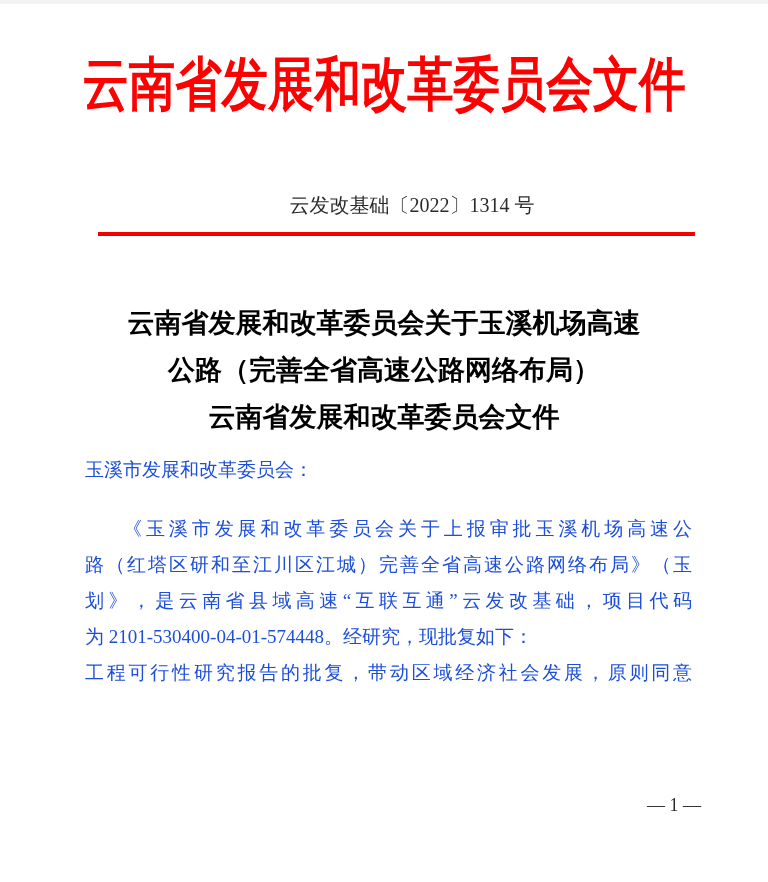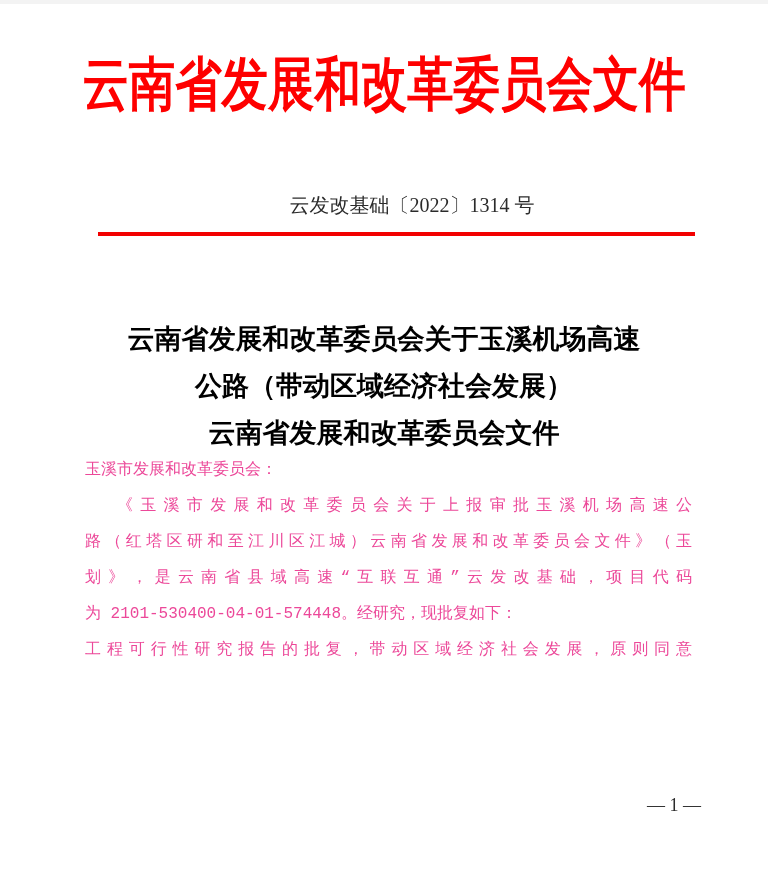--- a/index.html
+++ b/index.html
@@ -45,46 +45,45 @@
   .red-divider {
     position: absolute;
     top: 232px;
     left: 98px;
     width: 597px;
     height: 4px;
     background: var(--divider-red, #f20000);
   }
   .doc-title {
     position: absolute;
-    top: 316px;
+    top: 300px;
     left: 0;
     width: 768px;
     text-align: center;
     font-size: 27px;
     font-weight: bold;
     line-height: 47px;
     color: #000000;
   }
   .body-text {
     position: absolute;
     top: 452px;
     left: 85px;
     width: 607px;
-    font-size: 16px;
+    font-size: 19px;
     line-height: 36px;
-    color: #ec4899;
-    font-family: Liberation Mono, monospace;
+    color: #1d4ed8;
   }
   .line { white-space: nowrap; }
   .line.fill {
     white-space: normal;
     text-align: justify;
     text-align-last: justify;
   }
-  .line.indent { text-indent: 2em; }
+  .line.indent { text-indent: 2em; margin-top: 23px; }
   .page-number {
     position: absolute;
     top: 793px;
     left: 0;
     width: 701px;
     text-align: right;
     font-size: 18px;
     line-height: 24px;
     color: #2b2b2b;
   }
@@ -96,27 +95,27 @@
   <div class="top-strip"></div>
 
   <div class="header-title">云南省发展和改革委员会文件</div>
 
   <div class="doc-number">云发改基础〔2022〕1314 号</div>
 
   <div class="red-divider"></div>
 
   <div class="doc-title">
     <div class="title-line">云南省发展和改革委员会关于玉溪机场高速</div>
-    <div class="title-line">公路（带动区域经济社会发展）</div>
+    <div class="title-line">公路（完善全省高速公路网络布局）</div>
     <div class="title-line">云南省发展和改革委员会文件</div>
   </div>
 
   <div class="body-text">
     <div class="line">玉溪市发展和改革委员会：</div>
     <div class="line fill indent">《玉溪市发展和改革委员会关于上报审批玉溪机场高速公</div>
-    <div class="line fill">路（红塔区研和至江川区江城）云南省发展和改革委员会文件》（玉</div>
+    <div class="line fill">路（红塔区研和至江川区江城）完善全省高速公路网络布局》（玉</div>
     <div class="line fill">划》，是云南省县域高速“互联互通”云发改基础，项目代码</div>
     <div class="line">为 2101-530400-04-01-574448。经研究，现批复如下：</div>
     <div class="line fill">工程可行性研究报告的批复，带动区域经济社会发展，原则同意</div>
   </div>
 
   <div class="page-number">— 1 —</div>
 </div>
 
 </body></html>

